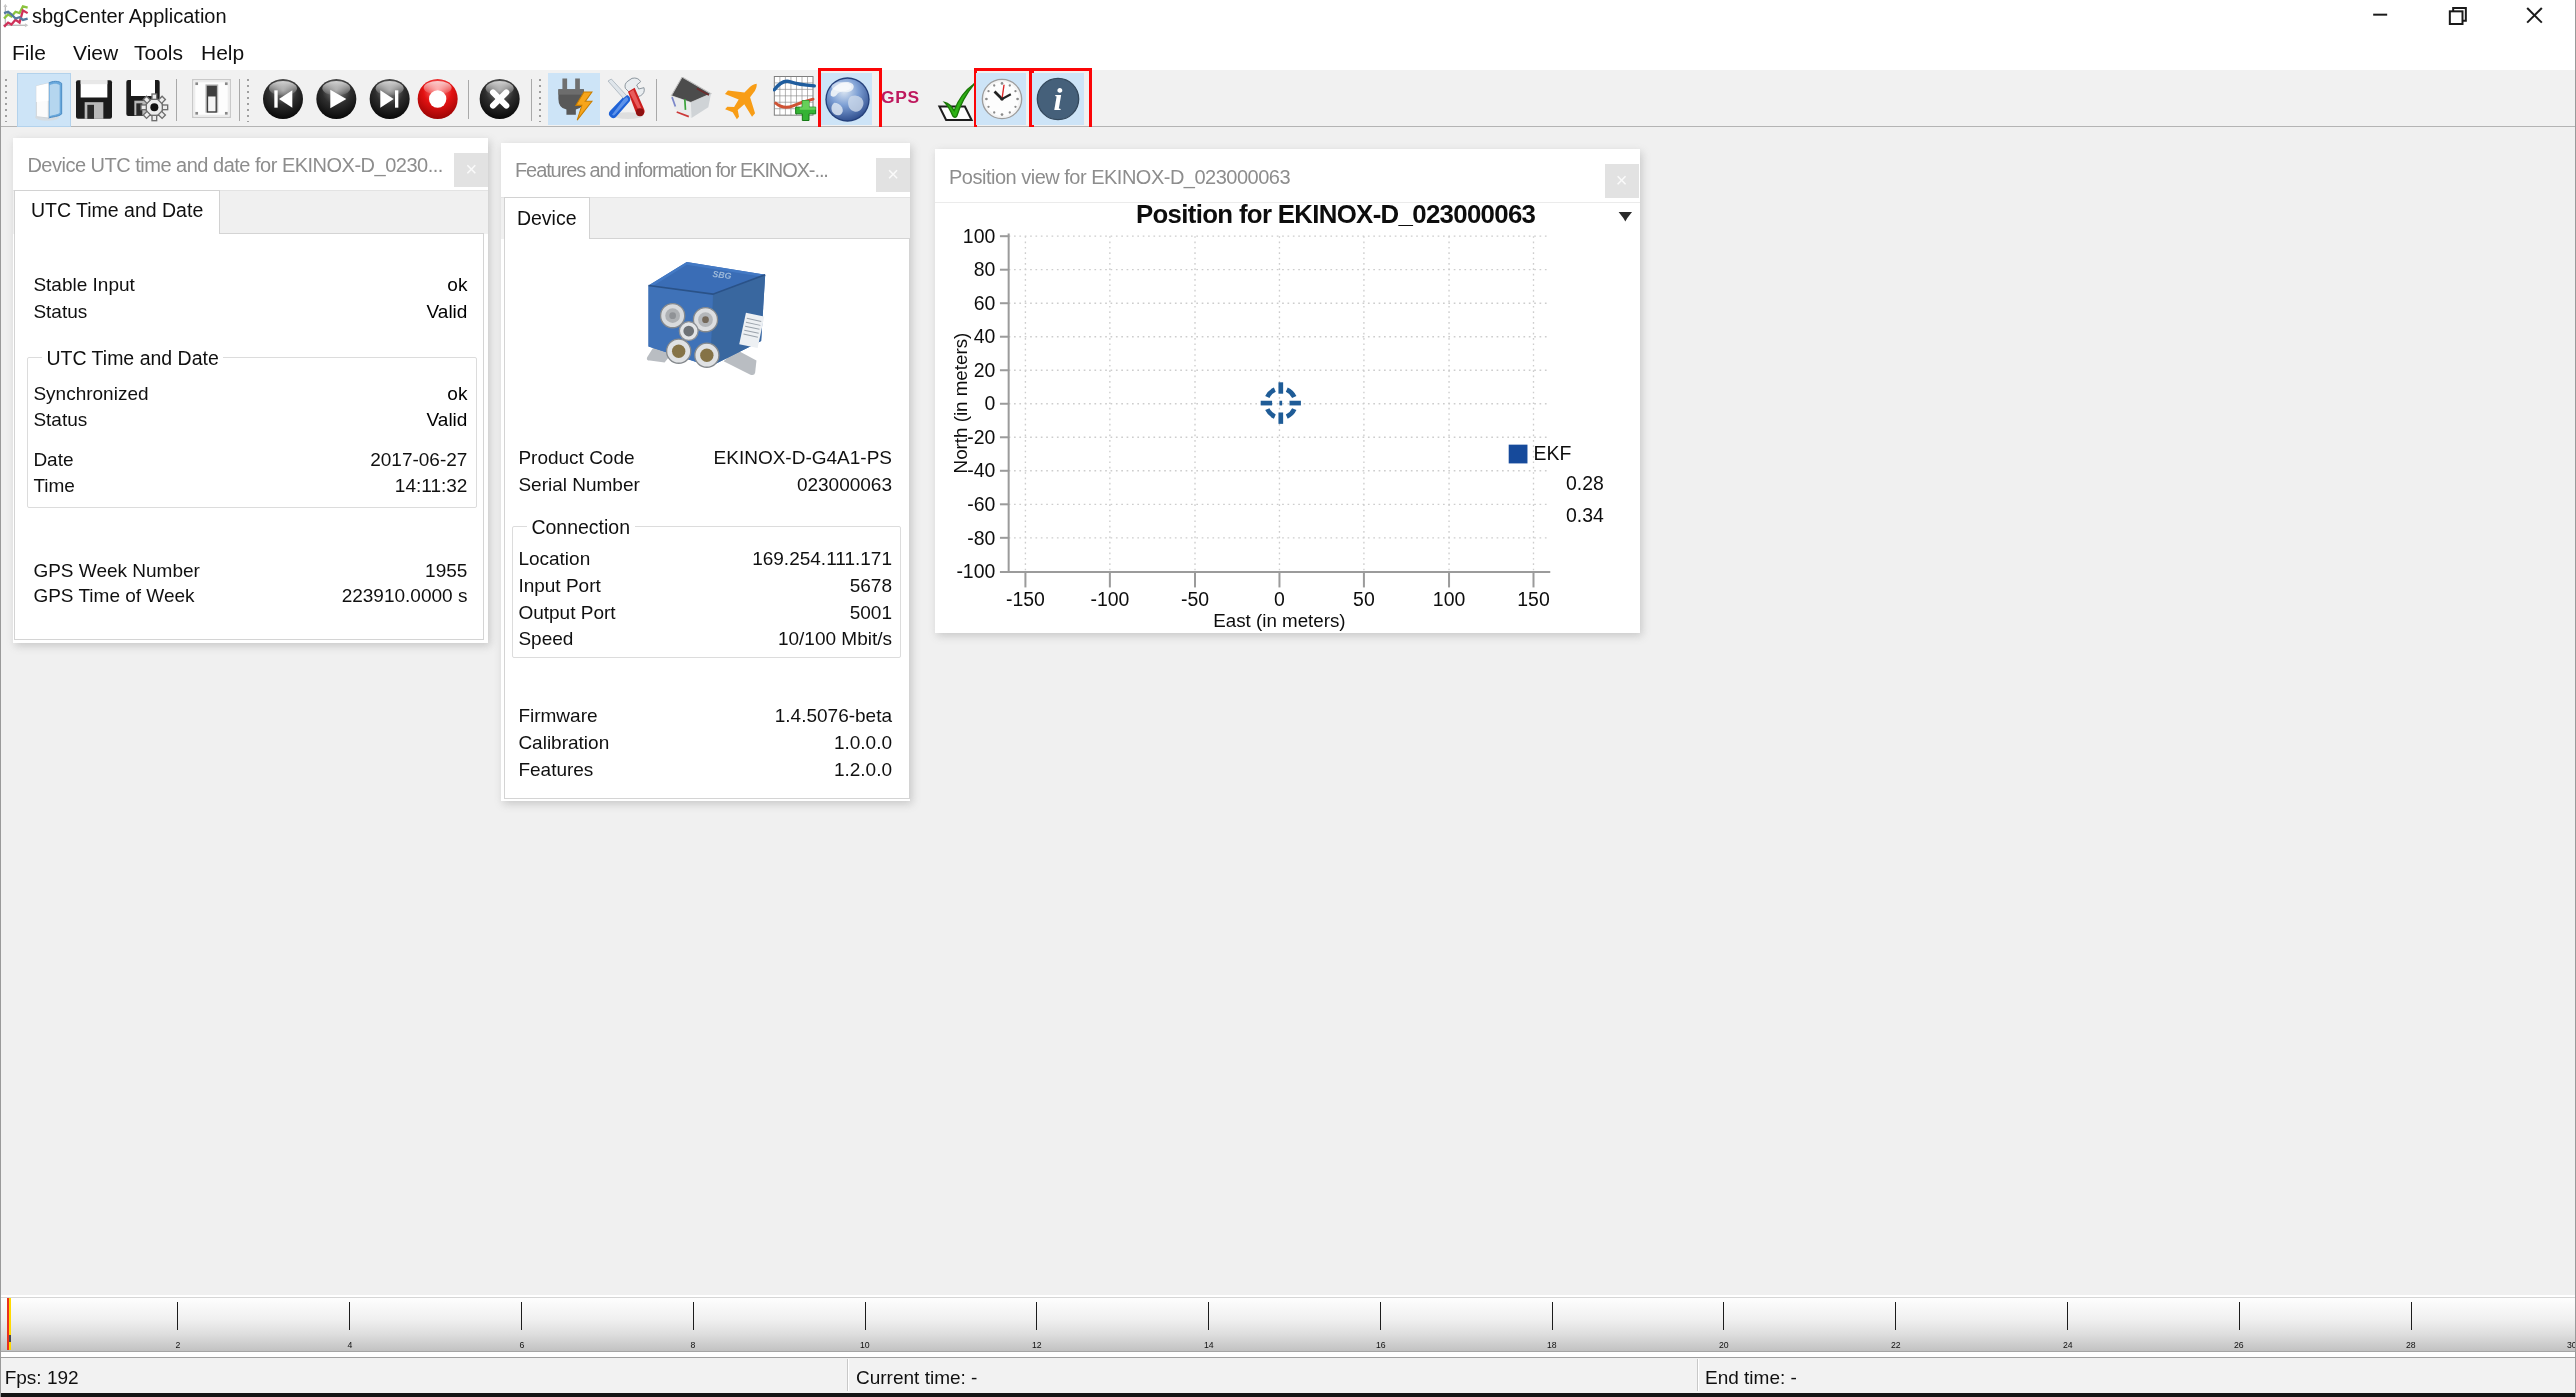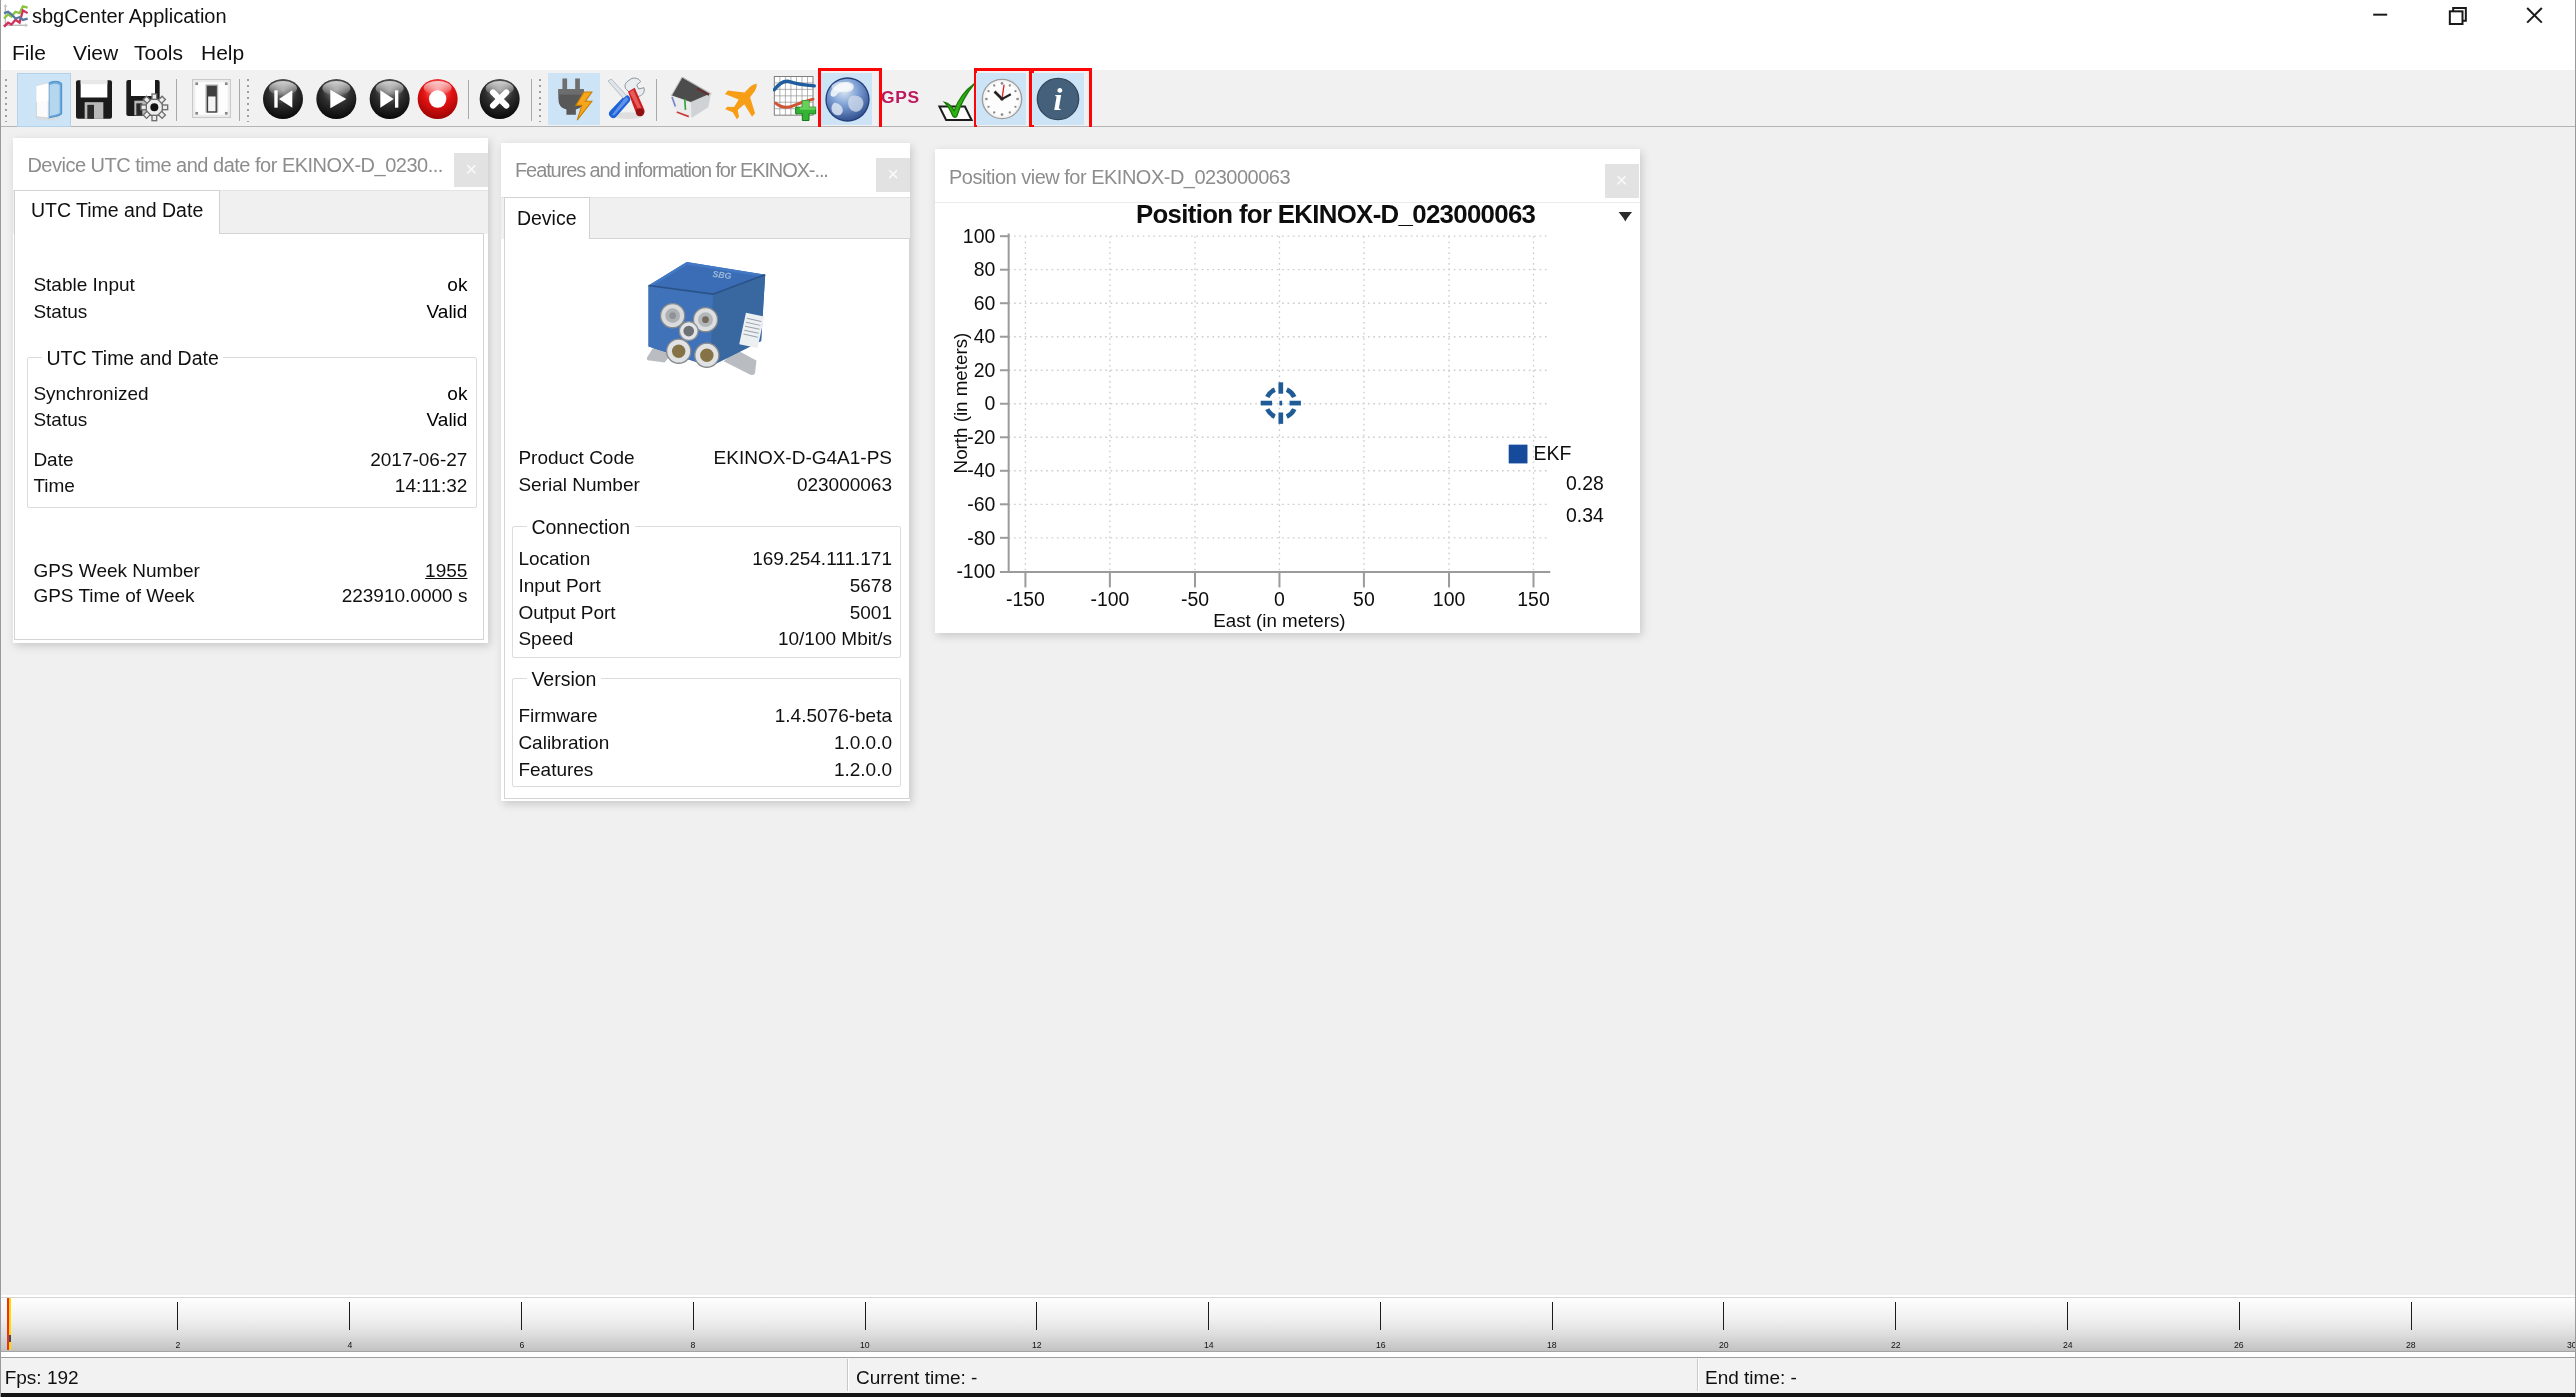--- a/index.html
+++ b/index.html
@@ -332,21 +332,21 @@
   </div>
   <div class="abs row" style="left:20px;top:242px;">Synchronized</div>
   <div class="abs row rowv green" style="left:253px;top:242px;width:201px;">ok</div>
   <div class="abs row" style="left:20px;top:268px;">Status</div>
   <div class="abs row rowv green" style="left:253px;top:268px;width:201px;">Valid</div>
   <div class="abs row" style="left:20px;top:308px;">Date</div>
   <div class="abs row rowv" style="left:253px;top:308px;width:201px;">2017-06-27</div>
   <div class="abs row" style="left:20px;top:334px;">Time</div>
   <div class="abs row rowv" style="left:253px;top:334px;width:201px;">14:11:32</div>
   <div class="abs row" style="left:20px;top:419px;">GPS Week Number</div>
-  <div class="abs row rowv" style="left:253px;top:419px;width:201px;text-decoration:underline;">1955</div>
+  <div class="abs row rowv" style="left:253px;top:419px;width:201px;">1955</div>
   <div class="abs row" style="left:20px;top:444px;">GPS Time of Week</div>
   <div class="abs row rowv" style="left:253px;top:444px;width:201px;">223910.0000 s</div>
 </div>
 
 <div class="abs panel" style="left:501px;top:143px;width:409px;height:658px;">
   <div class="abs ptitle" style="top:16px;letter-spacing:-1.1px;">Features and information for EKINOX-...</div>
   <div class="abs pclose" style="right:0;top:14.8px;">×</div>
   <div class="abs tabstrip" style="top:54px;height:41px;"></div>
   <div class="abs tab" style="left:2.7px;top:54px;width:84px;height:41px;line-height:41px;">Device</div>
   <div class="abs pane" style="left:2.7px;top:95px;width:404px;height:559px;"></div>
@@ -390,23 +390,20 @@
     <div class="grptitle">Connection</div>
   </div>
   <div class="abs row" style="left:17.4px;top:402px;">Location</div>
   <div class="abs row rowv" style="left:190px;top:402px;width:201px;">169.254.111.171</div>
   <div class="abs row" style="left:17.4px;top:429px;">Input Port</div>
   <div class="abs row rowv" style="left:190px;top:429px;width:201px;">5678</div>
   <div class="abs row" style="left:17.4px;top:456px;">Output Port</div>
   <div class="abs row rowv" style="left:190px;top:456px;width:201px;">5001</div>
   <div class="abs row" style="left:17.4px;top:482px;">Speed</div>
   <div class="abs row rowv" style="left:190px;top:482px;width:201px;">10/100 Mbit/s</div>
-  <div class="abs grp" style="left:10.7px;top:535px;width:387px;height:107px;">
-    <div class="grptitle">Version</div>
-  </div>
   <div class="abs row" style="left:17.4px;top:559px;">Firmware</div>
   <div class="abs row rowv" style="left:190px;top:559px;width:201px;">1.4.5076-beta</div>
   <div class="abs row" style="left:17.4px;top:586px;">Calibration</div>
   <div class="abs row rowv" style="left:190px;top:586px;width:201px;">1.0.0.0</div>
   <div class="abs row" style="left:17.4px;top:613px;">Features</div>
   <div class="abs row rowv" style="left:190px;top:613px;width:201px;">1.2.0.0</div>
 </div>
 
 <div class="abs panel" style="left:935px;top:149px;width:705px;height:484px;">
   <div class="abs ptitle" style="top:17.4px;letter-spacing:-0.5px;">Position view for EKINOX-D_023000063</div>

